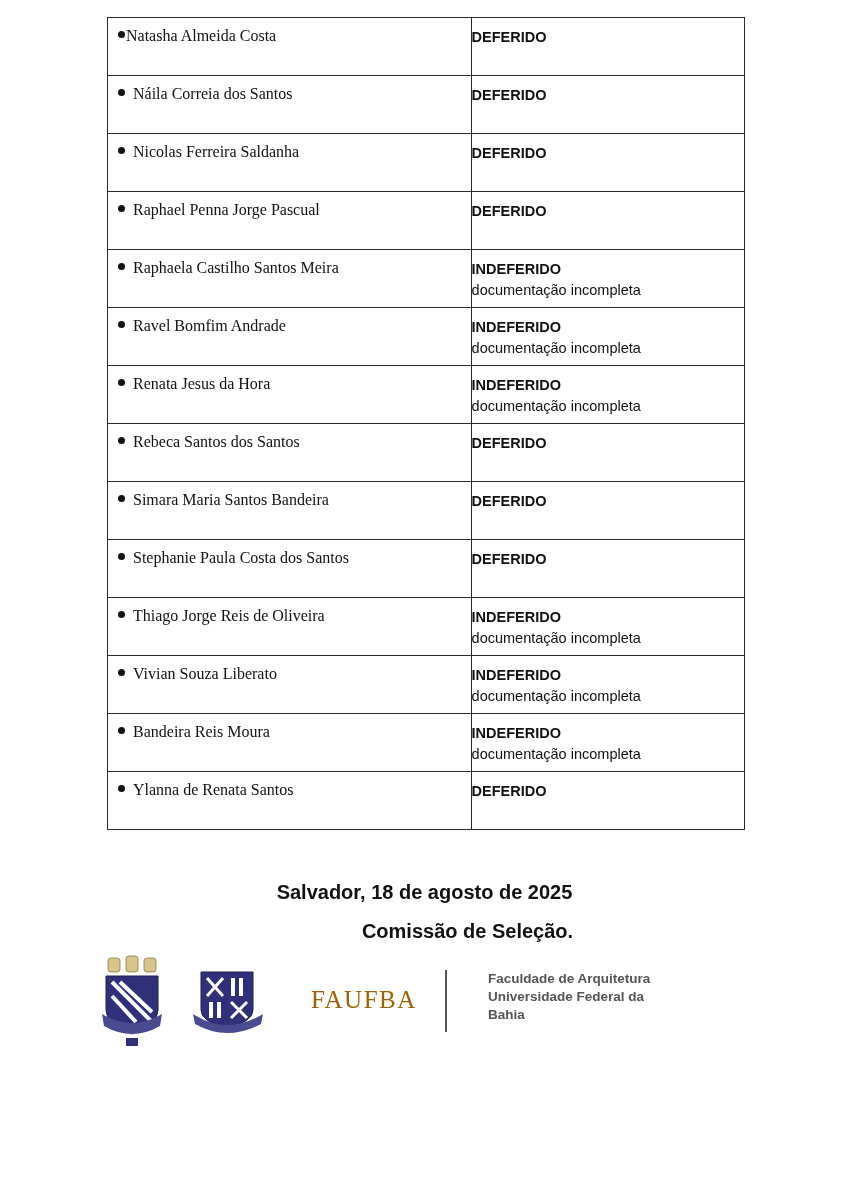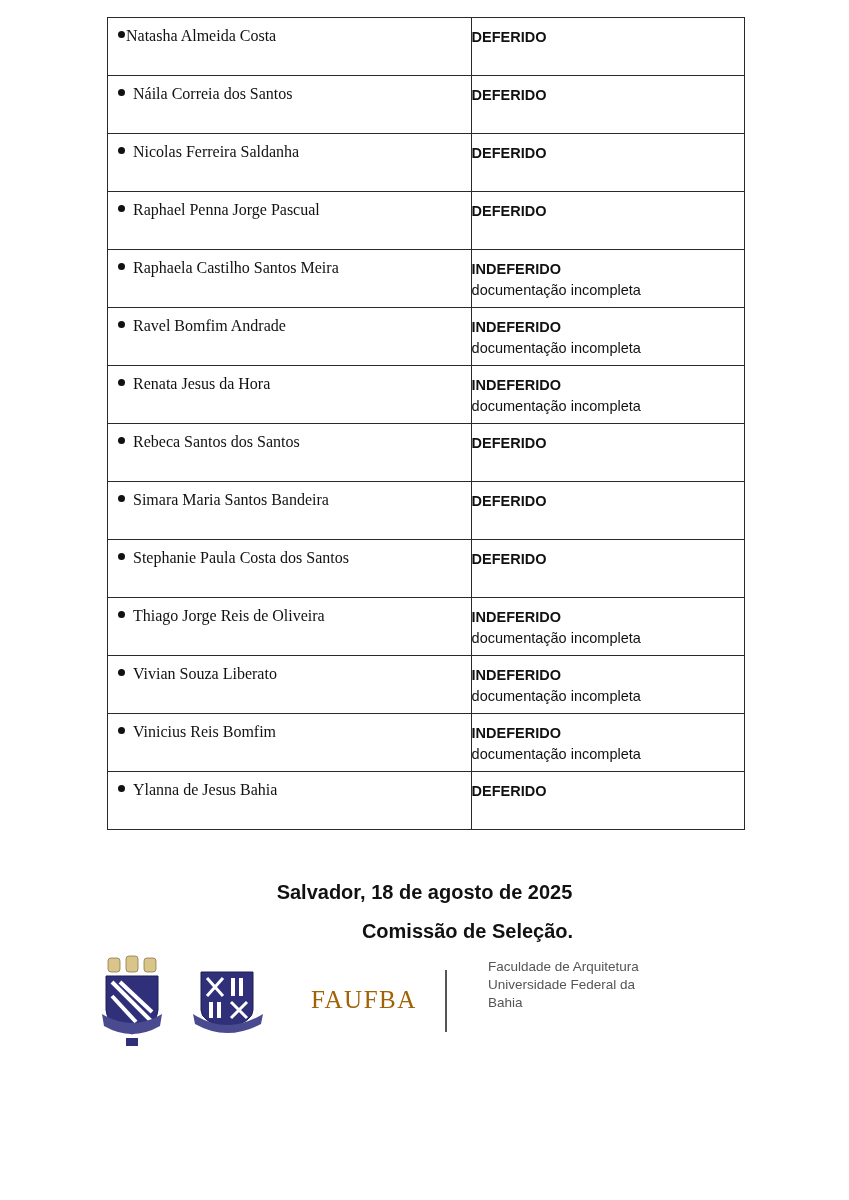--- a/index.html
+++ b/index.html
@@ -35,22 +35,22 @@
   .sig-commission { top: 920px; padding-left: 43px; }
   .footer-logos { position: absolute; left: 0; top: 950px; width: 849px; height: 100px; }
   .crest1 { position: absolute; left: 100px; top: 2px; }
   .crest2 { position: absolute; left: 193px; top: 20px; }
   .fau-wordmark {
     position: absolute; left: 311px; top: 36px;
     font-family: "Liberation Serif", "DejaVu Serif", serif; font-size: 25px; letter-spacing: 1.5px; color: #a16207;
   }
   .fau-divider { position: absolute; left: 445px; top: 20px; width: 2px; height: 62px; background: #555; }
   .fau-text {
-    position: absolute; left: 488px; top: 8px;
-    font-family: "Liberation Sans", "DejaVu Sans", sans-serif; font-size: 13.5px; color: #555; line-height: 18px;
+    position: absolute; left: 488px; top: 20px;
+    font-family: "Liberation Sans", "DejaVu Sans", sans-serif; font-size: 13.5px; color: #555; line-height: 18px; font-weight: bold;
   }
 </style>
 </head>
 <body>
 
 <table class="results-table">
   <tbody id="table-body">
       <tr>
         <td class="name-cell">
           <div class="name-text"><span class="bullet tight"></span><span>Natasha Almeida Costa</span></div>
@@ -147,30 +147,30 @@
         <td class="name-cell">
           <div class="name-text"><span class="bullet"></span><span>Vivian Souza Liberato</span></div>
         </td>
         <td class="status-cell">
           <div class="status-main">INDEFERIDO</div>
           <div class="status-note">documentação incompleta</div>
         </td>
       </tr>
       <tr>
         <td class="name-cell">
-          <div class="name-text"><span class="bullet"></span><span>Vinicius Reis Bomfim</span></div>
-        </td>
-        <td class="status-cell">
-          <div class="status-main">INDEFERIDO</div>
-          <div class="status-note">documentação incompleta</div>
-        </td>
-      </tr>
-      <tr>
-        <td class="name-cell">
-          <div class="name-text"><span class="bullet"></span><span>Ylanna de Jesus Bahia</span></div>
+          <div class="name-text"><span class="bullet"></span><span>Bandeira Reis Moura</span></div>
+        </td>
+        <td class="status-cell">
+          <div class="status-main">INDEFERIDO</div>
+          <div class="status-note">documentação incompleta</div>
+        </td>
+      </tr>
+      <tr>
+        <td class="name-cell">
+          <div class="name-text"><span class="bullet"></span><span>Ylanna de Renata Santos</span></div>
         </td>
         <td class="status-cell">
           <div class="status-main">DEFERIDO</div>
         </td>
       </tr>
     </tbody>
 </table>
 
 <div class="sig-date">Salvador, 18 de agosto de 2025</div>
 <div class="sig-commission">Comissão de Seleção.</div>

